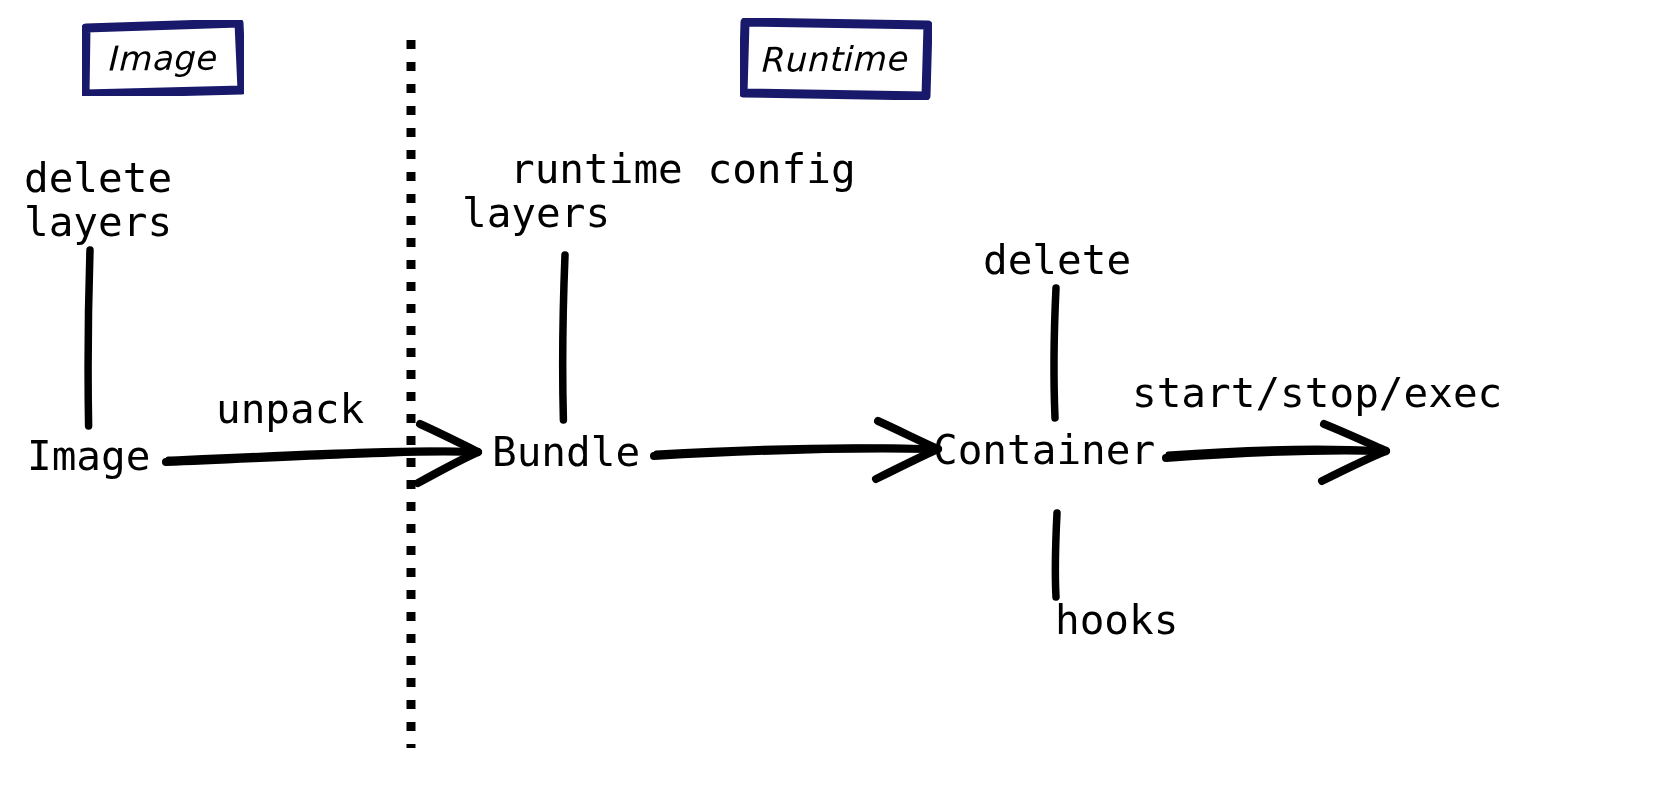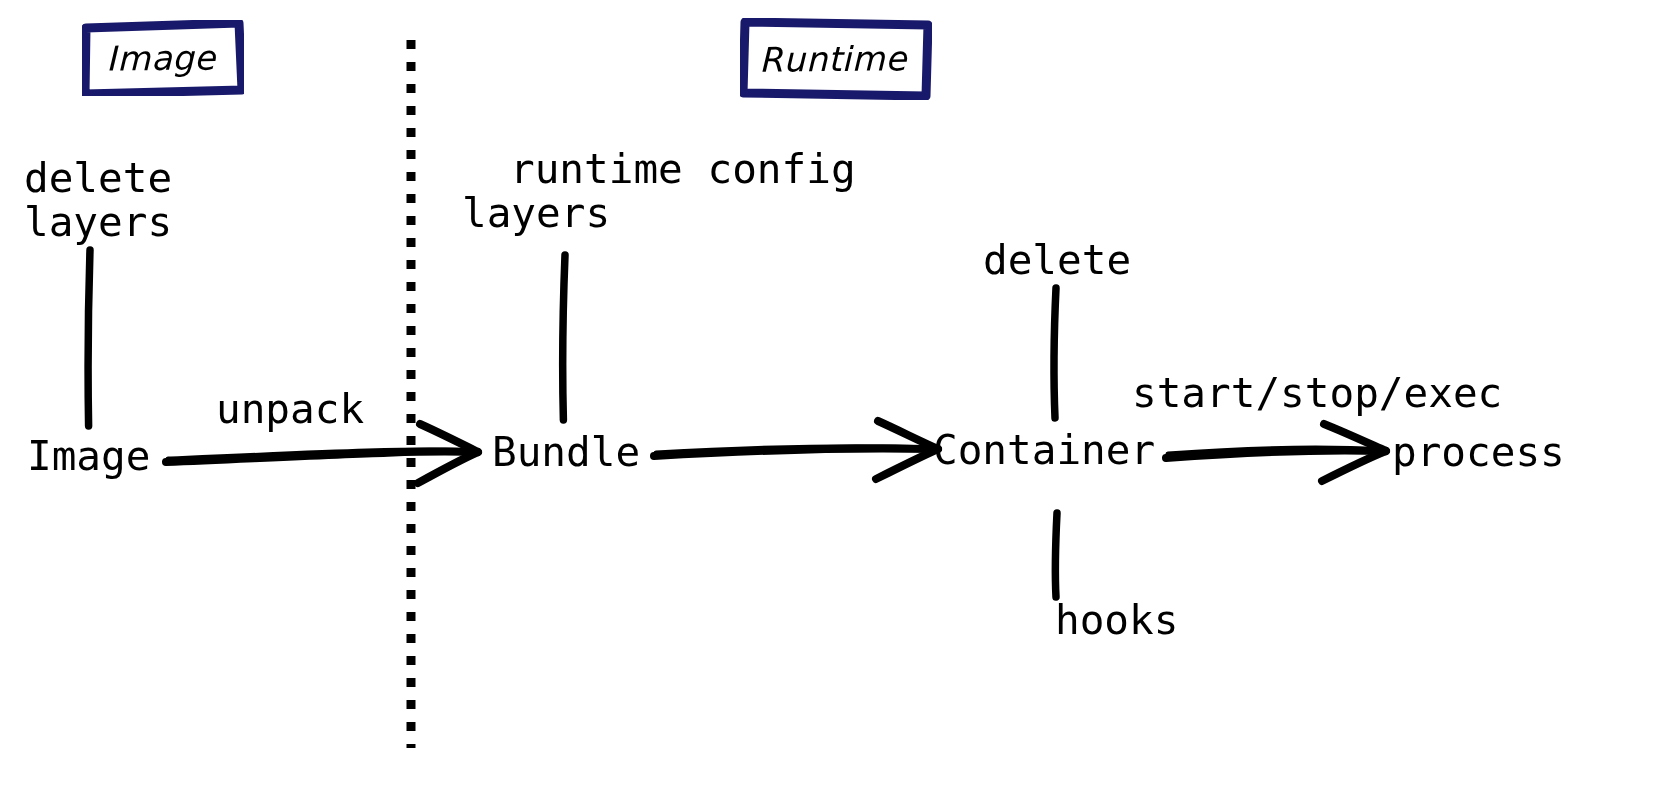--- a/index.html
+++ b/index.html
@@ -138,15 +138,14 @@
   <div class="mono" style="left:1132px; top:367px;">start/stop/exec</div>
 
   <div class="mono" style="left:216px; top:383px;">unpack</div>
 
   <div class="mono" style="left:27px; top:430px;">Image</div>
 
   <div class="mono" style="left:492px; top:426px;">Bundle</div>
 
   <div class="mono" style="left:933px; top:424px;">Container</div>
 
-  <div class="mono" style="left:1392px; top:426px;">process</div>
 
 </div>
 
 </body></html>

